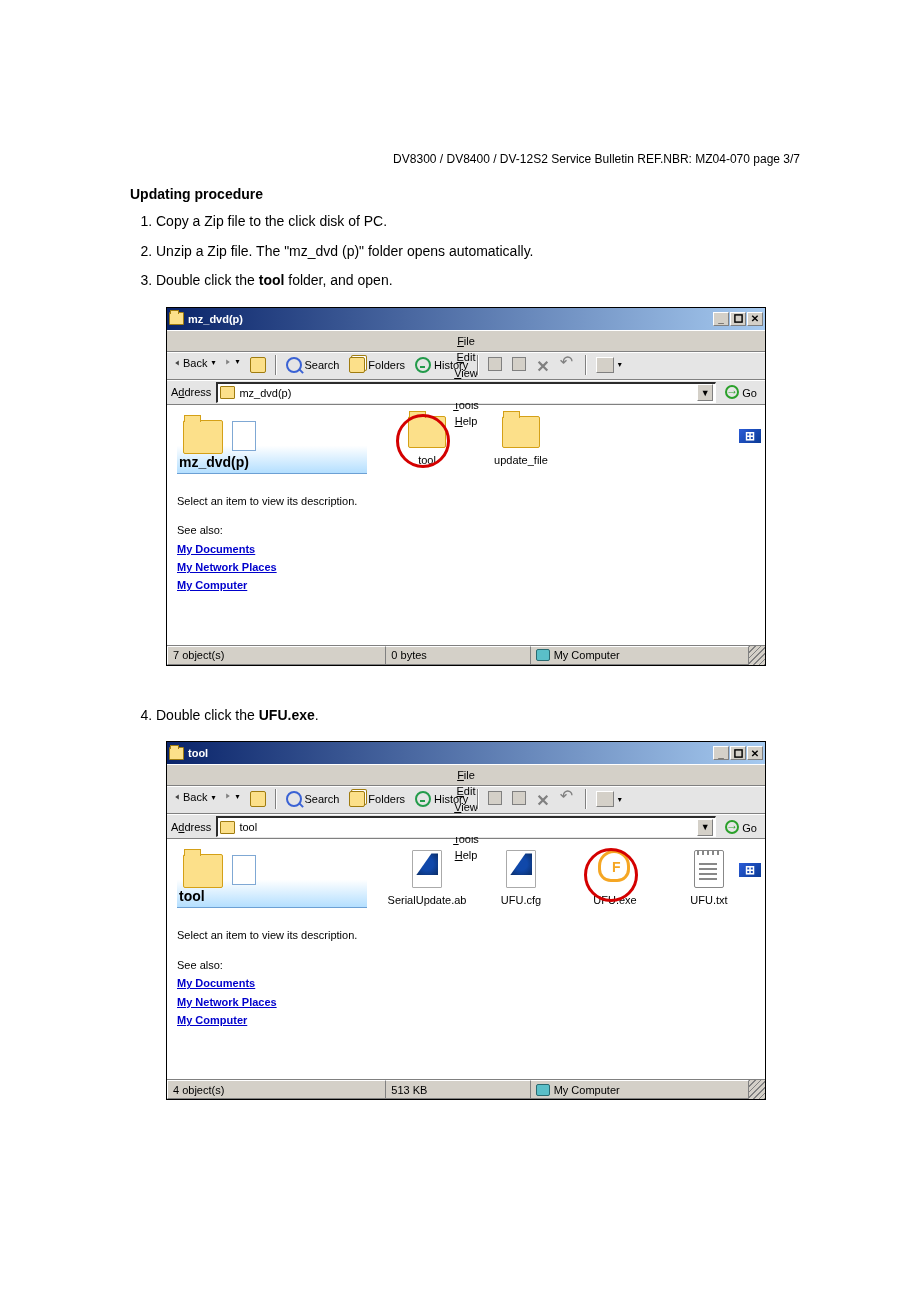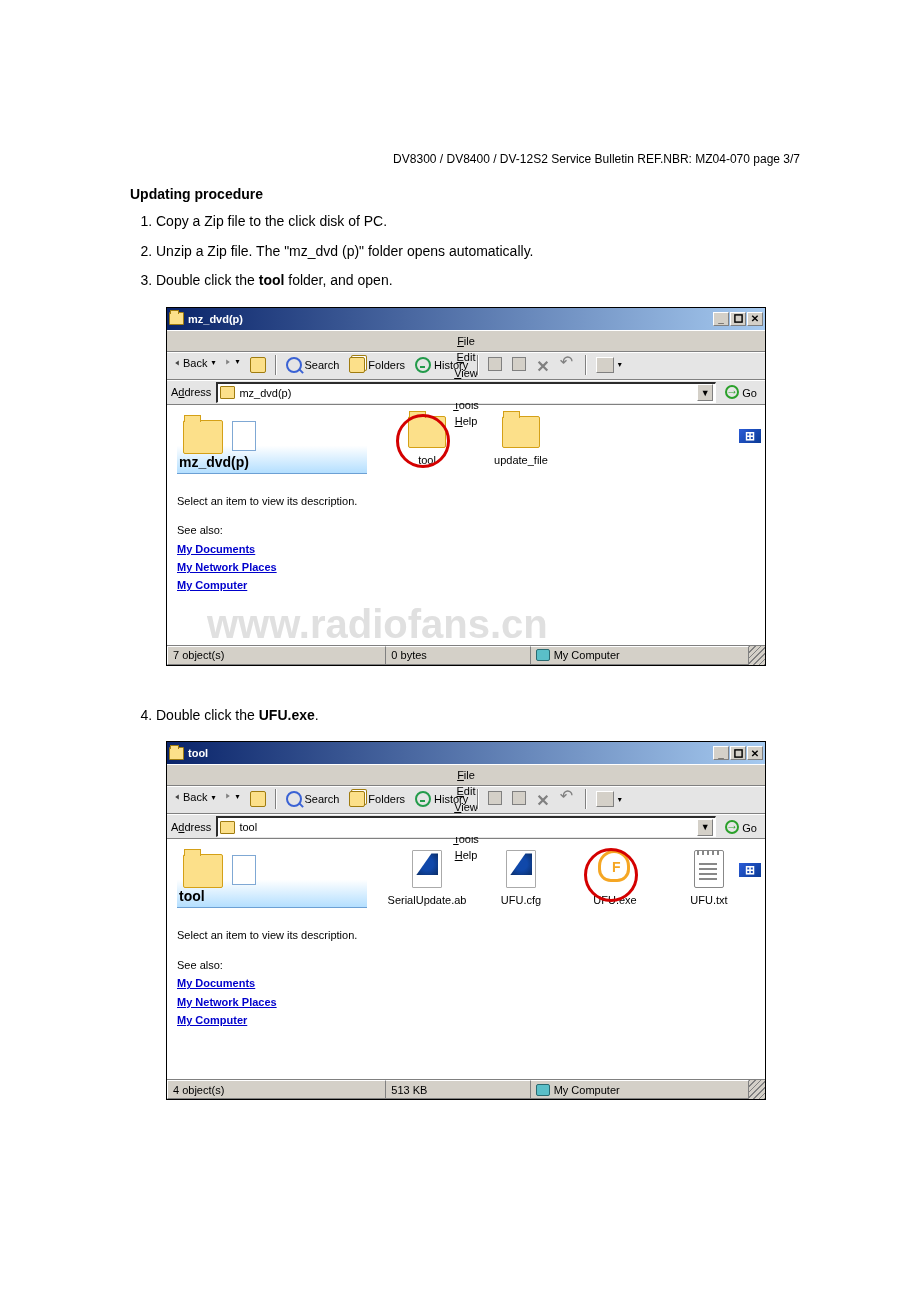--- a/index.html
+++ b/index.html
@@ -349,21 +349,20 @@
         <span class="doc"></span>
         <h4>mz_dvd(p)</h4>
       </div>
       <div class="panel-text">
         <div>Select an item to view its description.</div>
         <div class="see">See also:</div>
         <a href="#">My Documents</a>
         <a href="#">My Network Places</a>
         <a href="#">My Computer</a>
       </div>
-      <div class="watermark">www.radiofans.cn</div>
     </div>
     <div class="icon-area">
       <div class="fitem">
         <span class="fico"></span>
         <span class="redcircle"></span>
         <span class="flbl">tool</span>
       </div>
       <div class="fitem">
         <span class="fico"></span>
         <span class="flbl">update_file</span>

